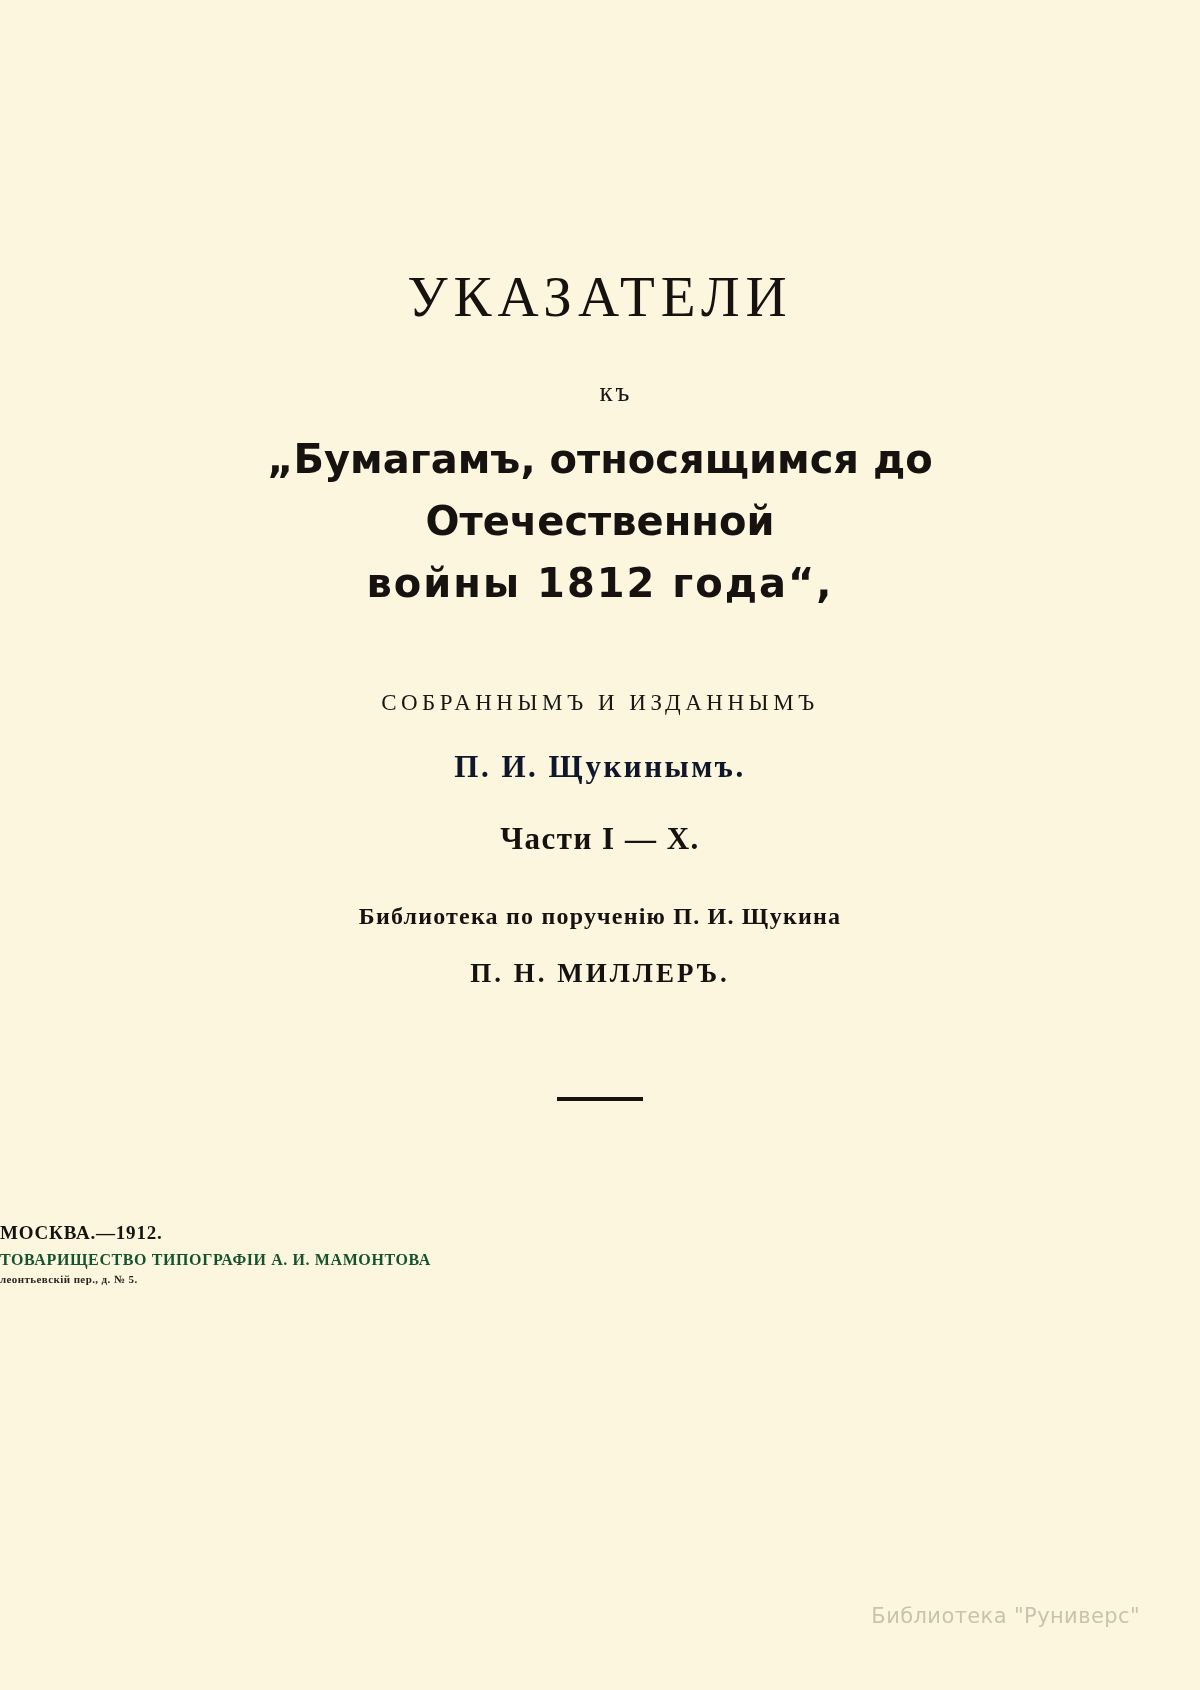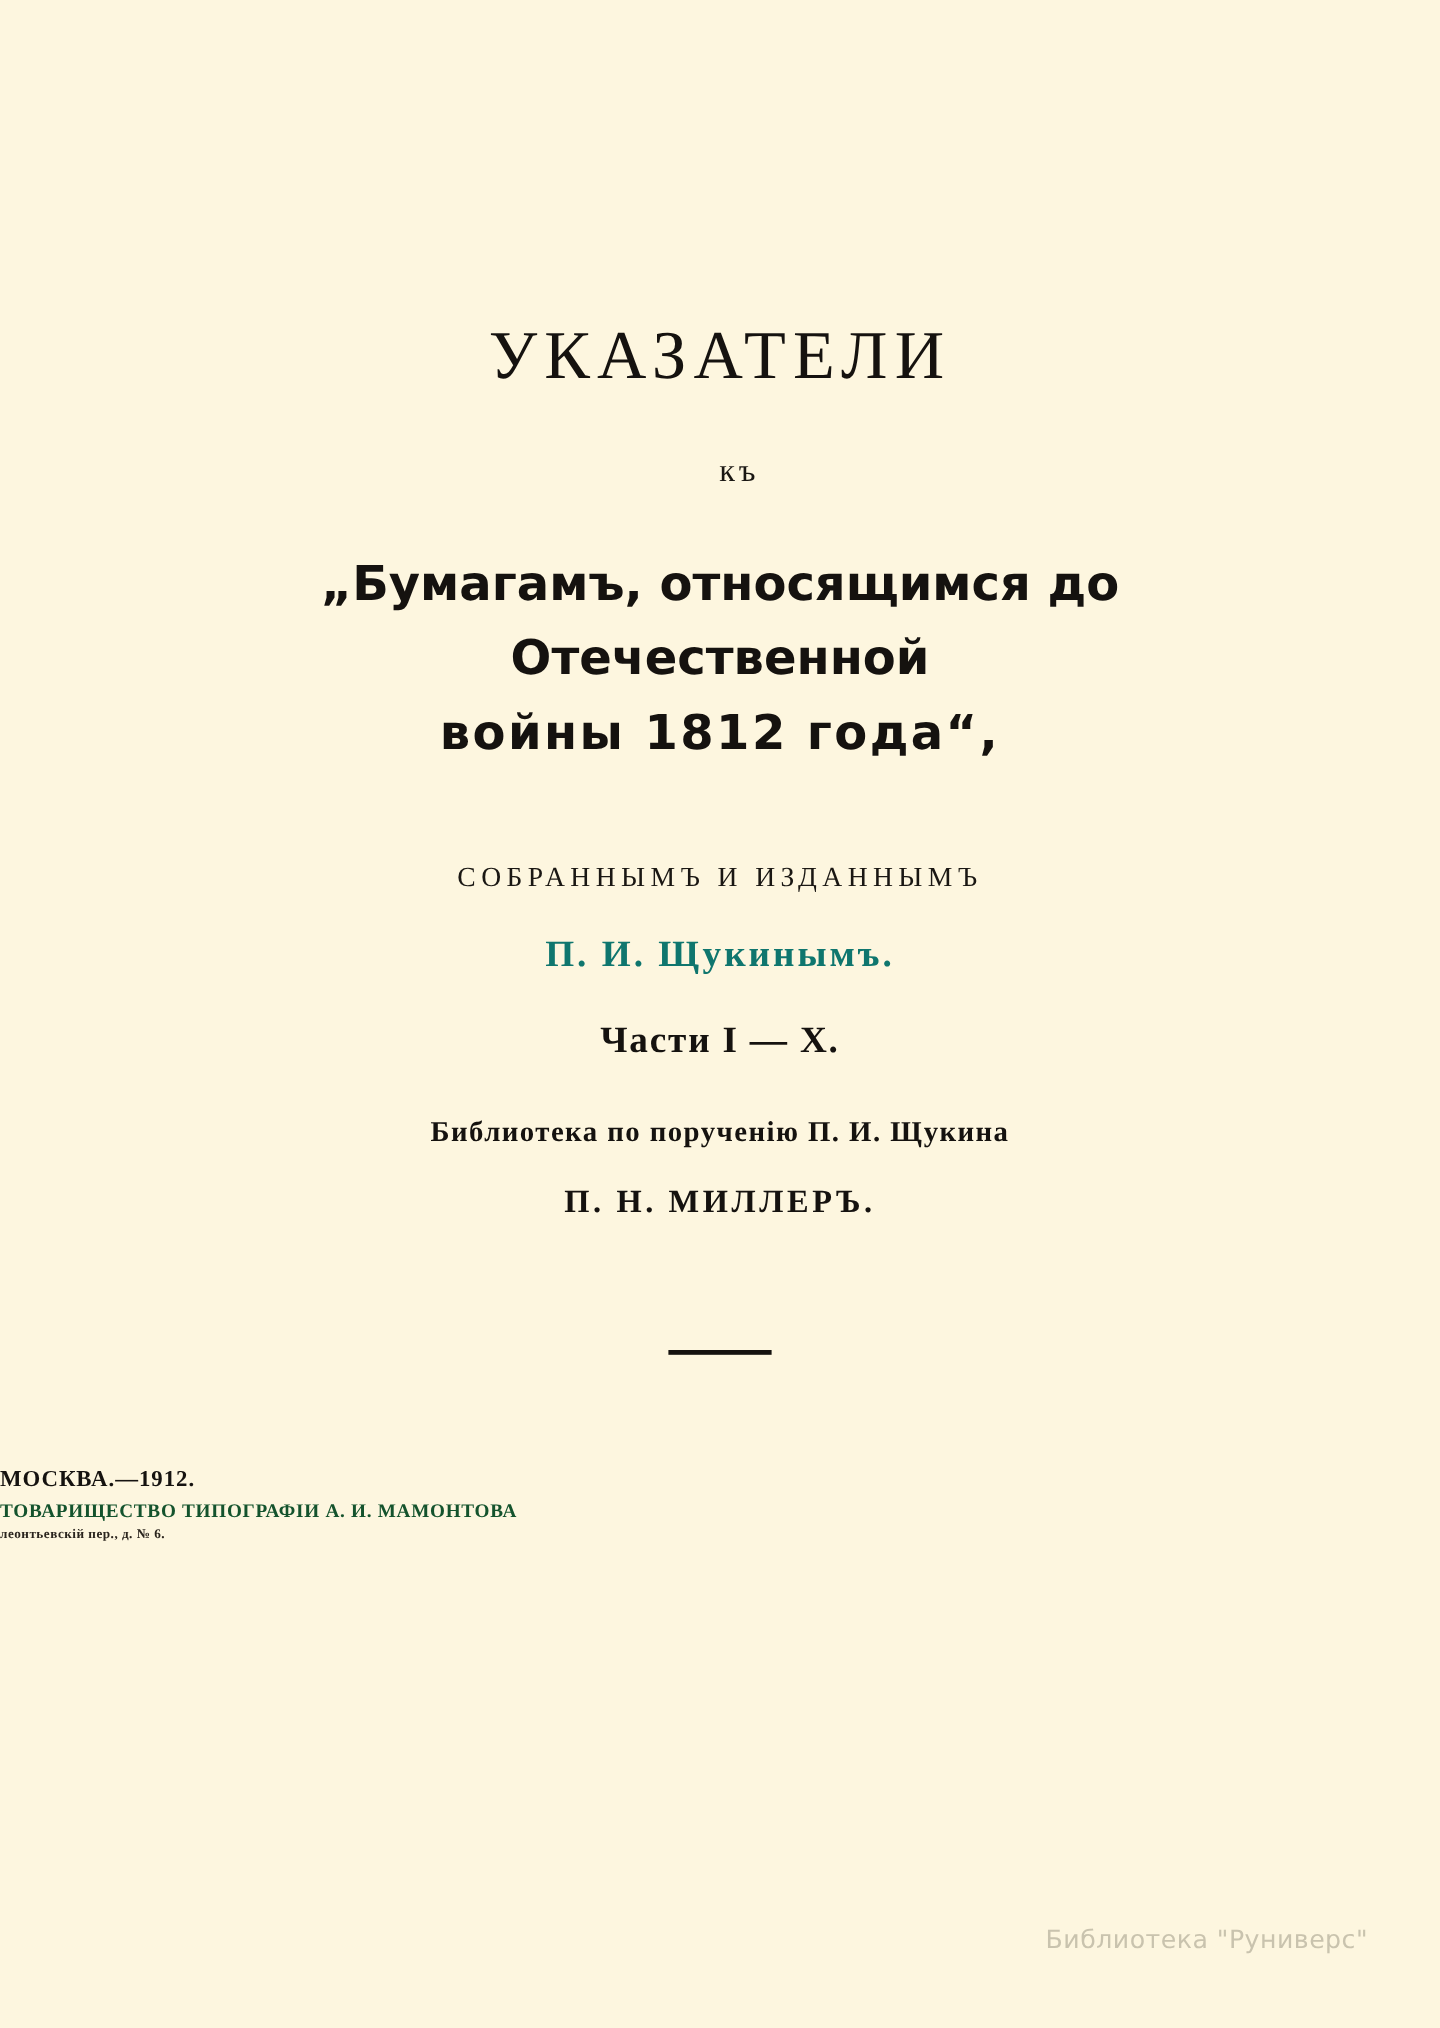--- a/index.html
+++ b/index.html
@@ -43,21 +43,21 @@
   .title-prep {
     margin-top: 52px;
     font-size: 27px;
     letter-spacing: 3px;
     font-family: "Liberation Serif", serif;
     color: #1a1713;
     padding-left: 32px;
   }
 
   .title-quote {
-    margin-top: 48px;
+    margin-top: 20px;
     font-family: "DejaVu Sans", sans-serif;
     font-weight: 700;
     font-size: 40px;
     line-height: 1.55;
     letter-spacing: 0px;
     color: #15120f;
     padding: 0 120px;
   }
   .title-quote .line2 {
     letter-spacing: 2px;
@@ -70,21 +70,21 @@
     font-family: "Liberation Serif", serif;
     color: #1a1713;
   }
 
   .editor-name {
     margin-top: 33px;
     font-size: 31px;
     font-weight: 700;
     letter-spacing: 2.5px;
     font-family: "Liberation Serif", serif;
-    color: #0f766e;
+    color: #0f172a;
   }
 
   .parts {
     margin-top: 36px;
     font-size: 31px;
     font-weight: 700;
     letter-spacing: 1.5px;
     font-family: "Liberation Serif", serif;
     color: #15120f;
   }
@@ -179,18 +179,18 @@
     <div class="compiler-line">Библиотека по порученію П. И. Щукина</div>
 
     <div class="compiler-name">П. Н. МИЛЛЕРЪ.</div>
 
     <div class="rule"></div>
   </div>
 
   <div class="imprint">
     <div class="imprint-city">МОСКВА.—1912.</div>
     <div class="imprint-press">ТОВАРИЩЕСТВО ТИПОГРАФІИ А. И. МАМОНТОВА</div>
-    <div class="imprint-addr">леонтьевскій пер., д. № 6.</div>
+    <div class="imprint-addr">леонтьевскій пер., д. № 5.</div>
   </div>
 
   <div class="watermark">Библиотека "Руниверс"</div>
 
 </div>
 
 </body></html>

